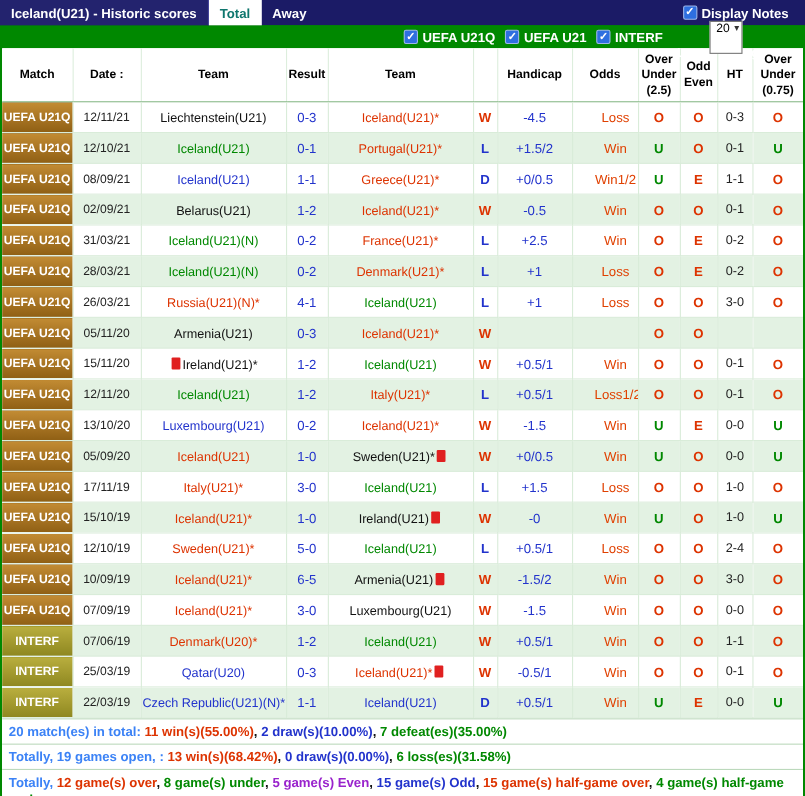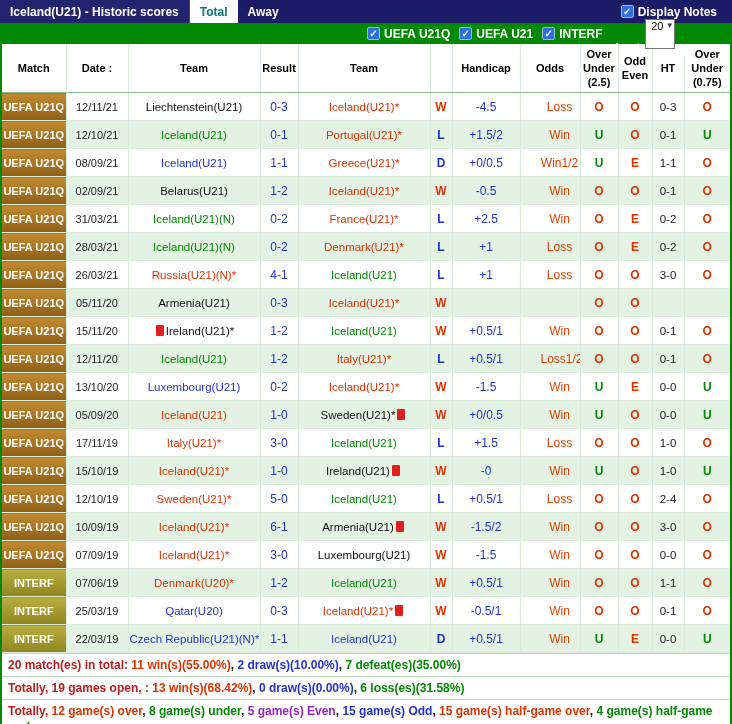--- a/index.html
+++ b/index.html
@@ -49,21 +49,21 @@
   .card{display:inline-block;width:8px;height:11px;background:#e02020;border-radius:1px;vertical-align:-1px;margin:0 2px;}
 
   .c-red{color:#dd3300;}
   .c-green{color:#008800;}
   .c-blue{color:#2233cc;}
   .c-purple{color:#9922cc;margin-top:40px;}
   .c-black{color:#111;}
 
   .summary{font-size:12px;font-weight:bold;background:#fff;}
   .sline{padding:3px 6px;border-top:1px solid #bcd9bc;line-height:16px;background:#fff;}
-  .pfx{color:#b91c1c;}
+  .pfx{color:#3b82f6;}
 </style>
 </head>
 <body>
 
 <div class="page">
 
   <div class="topbar">
     <div class="tab tab-title">Iceland(U21) - Historic scores</div>
     <div class="tab tab-active">Total</div>
     <div class="tab">Away</div>
@@ -329,21 +329,21 @@
             <td class="c-odds">Loss</td>
             <td class="ou c-red">O</td>
             <td class="ou c-red">O</td>
             <td class="c-ht">2-4</td>
             <td class="ou c-red">O</td>
           </tr>
           <tr class="alt">
             <td class="c-match uefa">UEFA U21Q</td>
             <td class="c-date">10/09/19</td>
             <td class="c-team"><span class="tn c-red">Iceland(U21)*</span></td>
-            <td class="c-score">6-1</td>
+            <td class="c-score">6-5</td>
             <td class="c-team"><span class="tn c-black">Armenia(U21)</span><span class="card"></span></td>
             <td class="c-res c-red">W</td>
             <td class="c-hcp">-1.5/2</td>
             <td class="c-odds">Win</td>
             <td class="ou c-red">O</td>
             <td class="ou c-red">O</td>
             <td class="c-ht">3-0</td>
             <td class="ou c-red">O</td>
           </tr>
           <tr>

